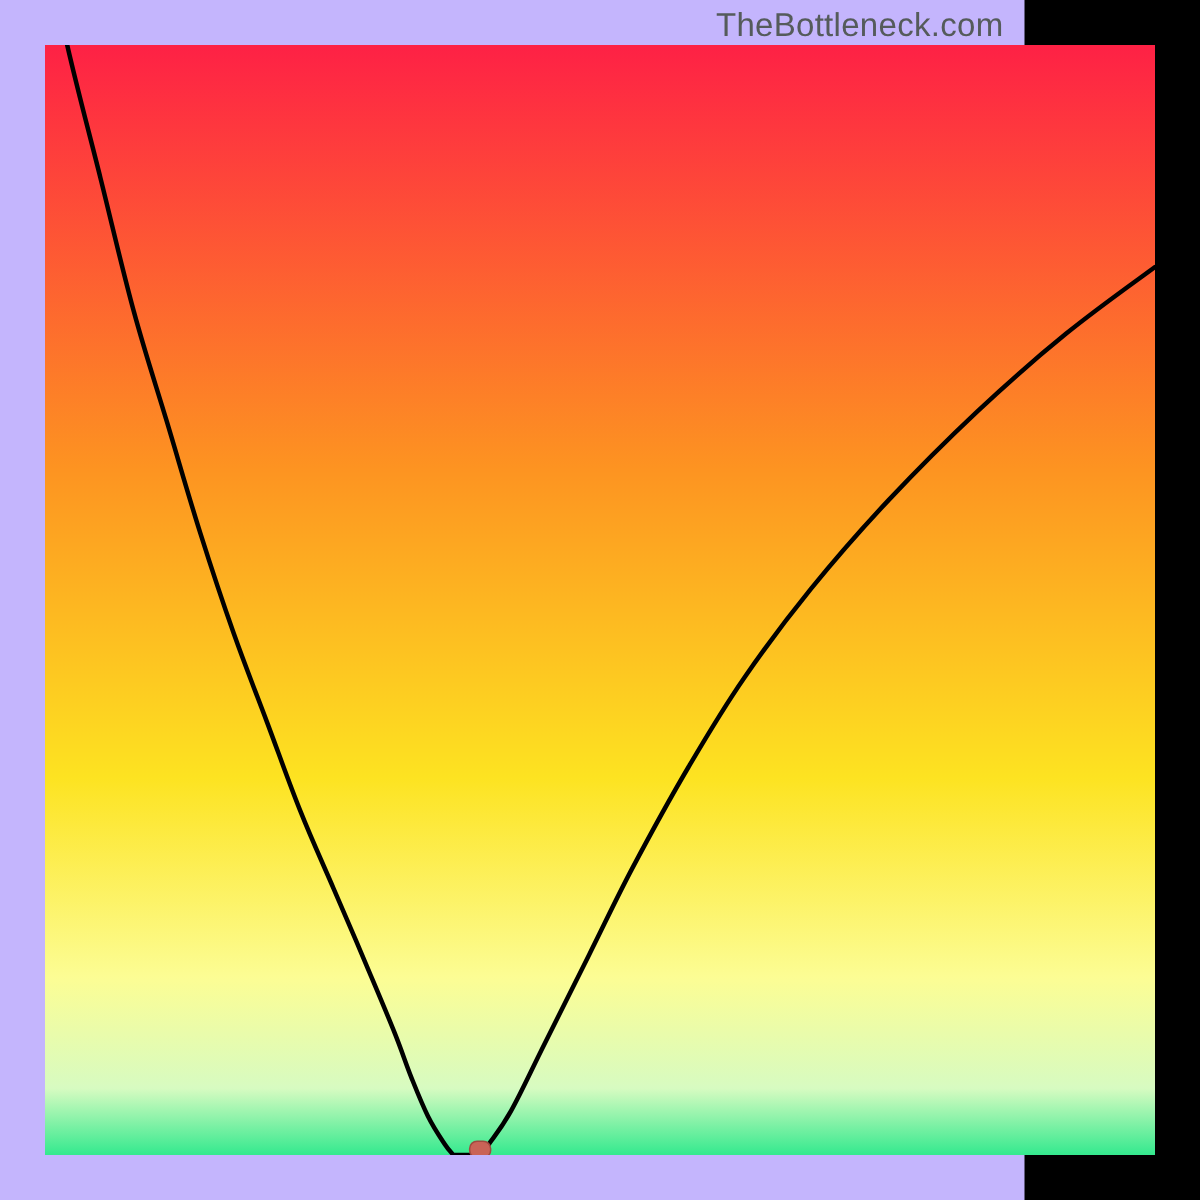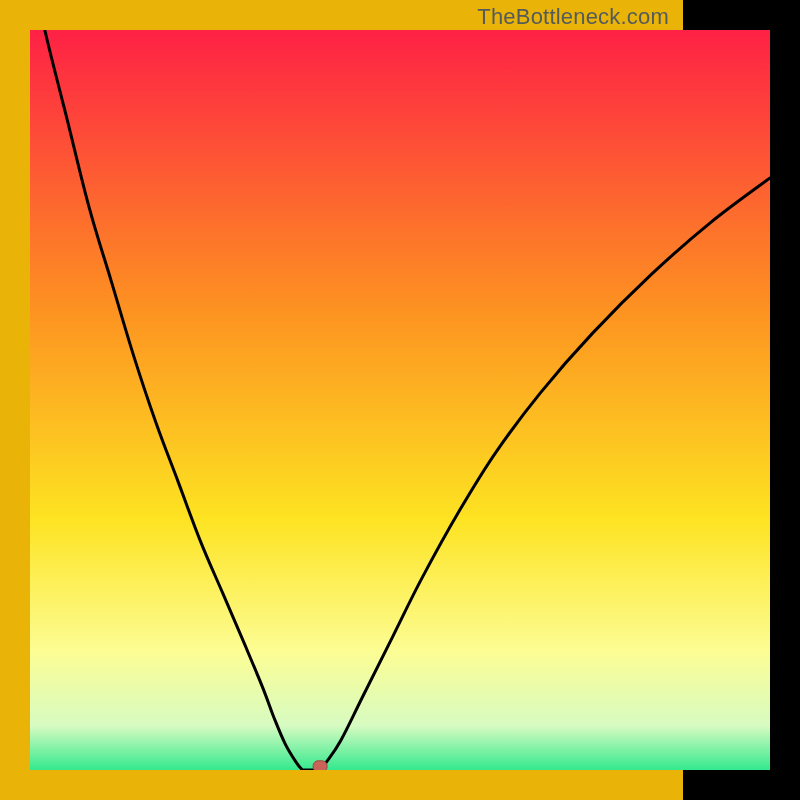--- a/index.html
+++ b/index.html
@@ -10,21 +10,21 @@
     overflow: hidden;
     background: #000;
     font-family: Arial, Helvetica, sans-serif;
   }
   .frame {
     position: absolute;
     top: 0;
     left: 0;
     width: 683px;
     height: 800px;
-    background: #eab308;
+    background: #c4b5fd;
   }
   .watermark {
     position: absolute;
     top: 4px;
     right: 14px;
     font-size: 22px;
     font-weight: 500;
     color: #555b5b;
     letter-spacing: 0.2px;
     z-index: 10;

